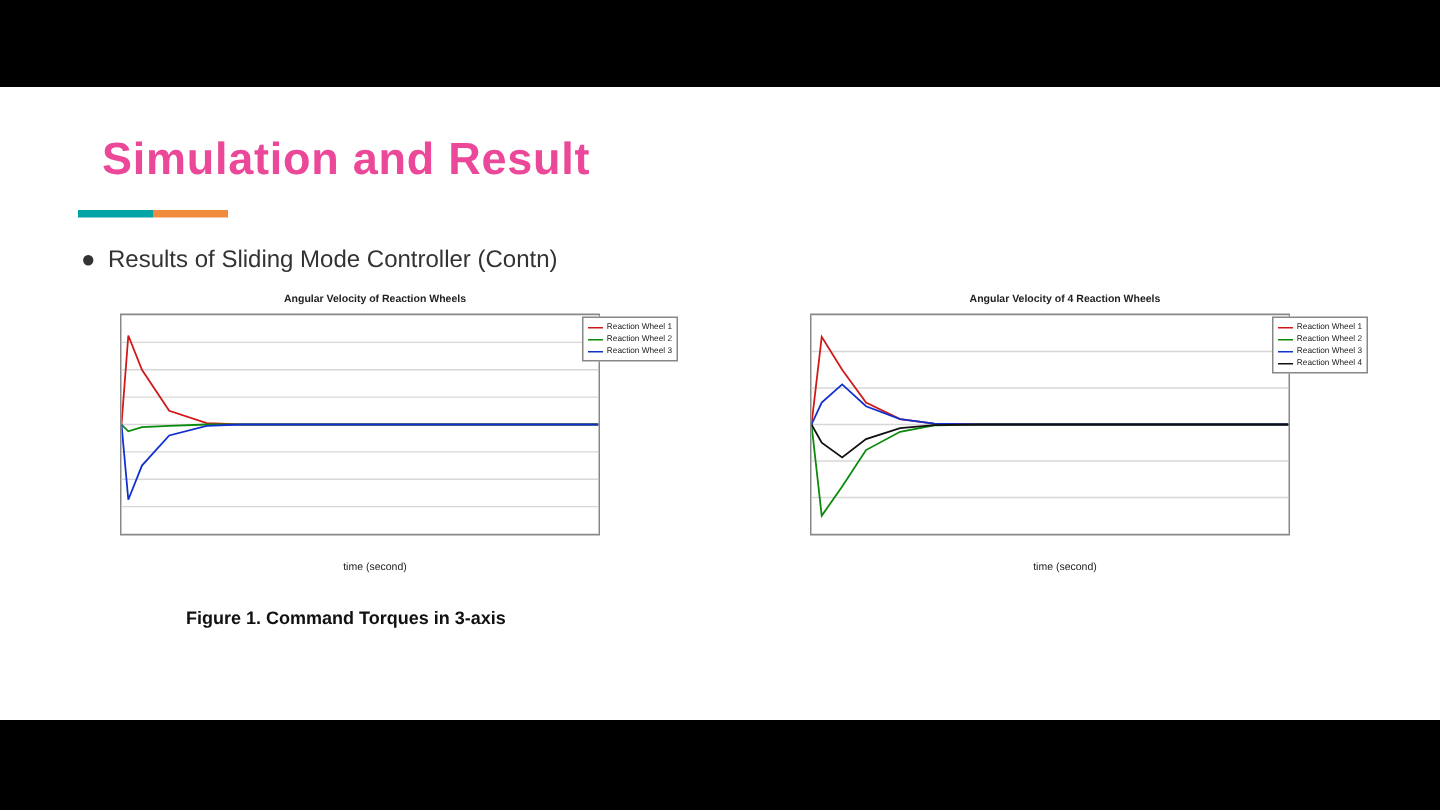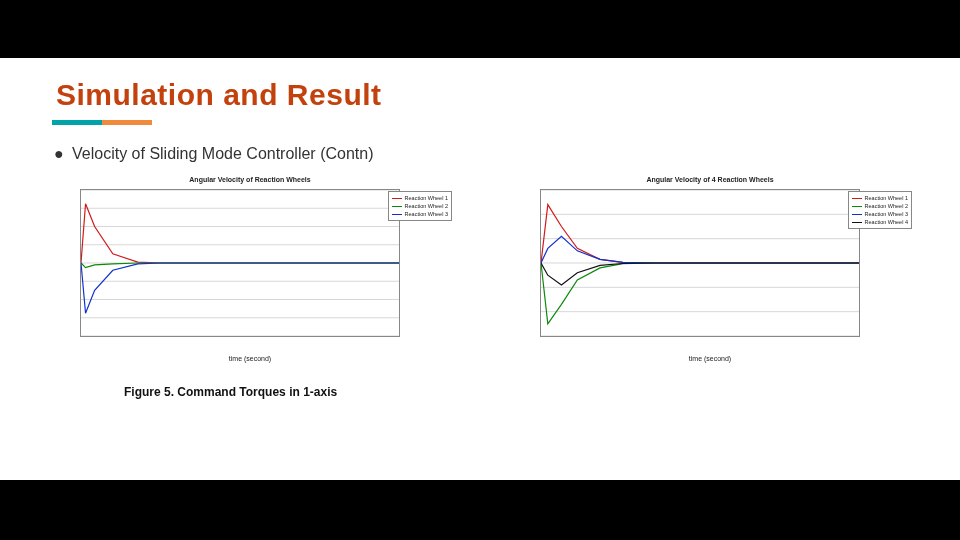--- a/index.html
+++ b/index.html
@@ -8,25 +8,25 @@
     width:960px; height:540px;
     background:#ffffff;
     font-family: "Segoe UI", Arial, sans-serif;
     color:#222;
     overflow:hidden;
   }
   .blackbar { background:#000; width:100%; height:58px; }
 
   .heading-wrap { padding:16px 0 0 52px; }
   h1 {
-    margin:4px;
+    margin:16px;
     font-size:30px;
     font-weight:800;
     letter-spacing:0.5px;
-    color:#c2410c;
+    color:#ec4899;
   }
   .accent {
     width:100px; height:5px;
     background: linear-gradient(90deg, #00a4a6 50%, #f08a3c 50%);
     margin-top:8px;
   }
   .bullet-line { padding:20px 0 6px 54px; font-size:16px; color:#333; }
   .bullet-line .dot { display:inline-block; width:18px; }
 
   .charts {
@@ -81,21 +81,21 @@
 <body>
 
 <div class="blackbar"></div>
 
 <div class="heading-wrap">
   <h1>Simulation and Result</h1>
   <div class="accent"></div>
 </div>
 
 <div class="bullet-line">
-  <span class="dot">●</span><span>Velocity of Sliding Mode Controller (Contn)</span>
+  <span class="dot">●</span><span>Results of Sliding Mode Controller (Contn)</span>
 </div>
 
 <div class="charts">
   <div class="panel">
     <div class="plotframe">
       <div class="chart-title">Angular Velocity of Reaction Wheels</div>
       <div class="plotarea">
         <svg id="svgA" width="100%" height="100%" viewBox="0 0 320 148" preserveAspectRatio="none">
             <line class="h" x1="0" x2="320" y1="148" y2="148" stroke="#d7d7d7"></line>
             <line class="h" x1="0" x2="320" y1="129.5" y2="129.5" stroke="#d7d7d7"></line>
@@ -164,16 +164,16 @@
             <span class="swatch" style="border-color: rgb(17, 17, 17);"></span>
             <span>Reaction Wheel 4</span>
           </div>
         </div>
       <div class="xlabel">time (second)</div>
     </div>
   </div>
 </div>
 
 <div class="captions">
-  <div class="caption left">Figure 5. Command Torques in 1-axis</div>
+  <div class="caption left">Figure 1. Command Torques in 3-axis</div>
 </div>
 
 <div class="blackbar bottom"></div>
 
 </body></html>

